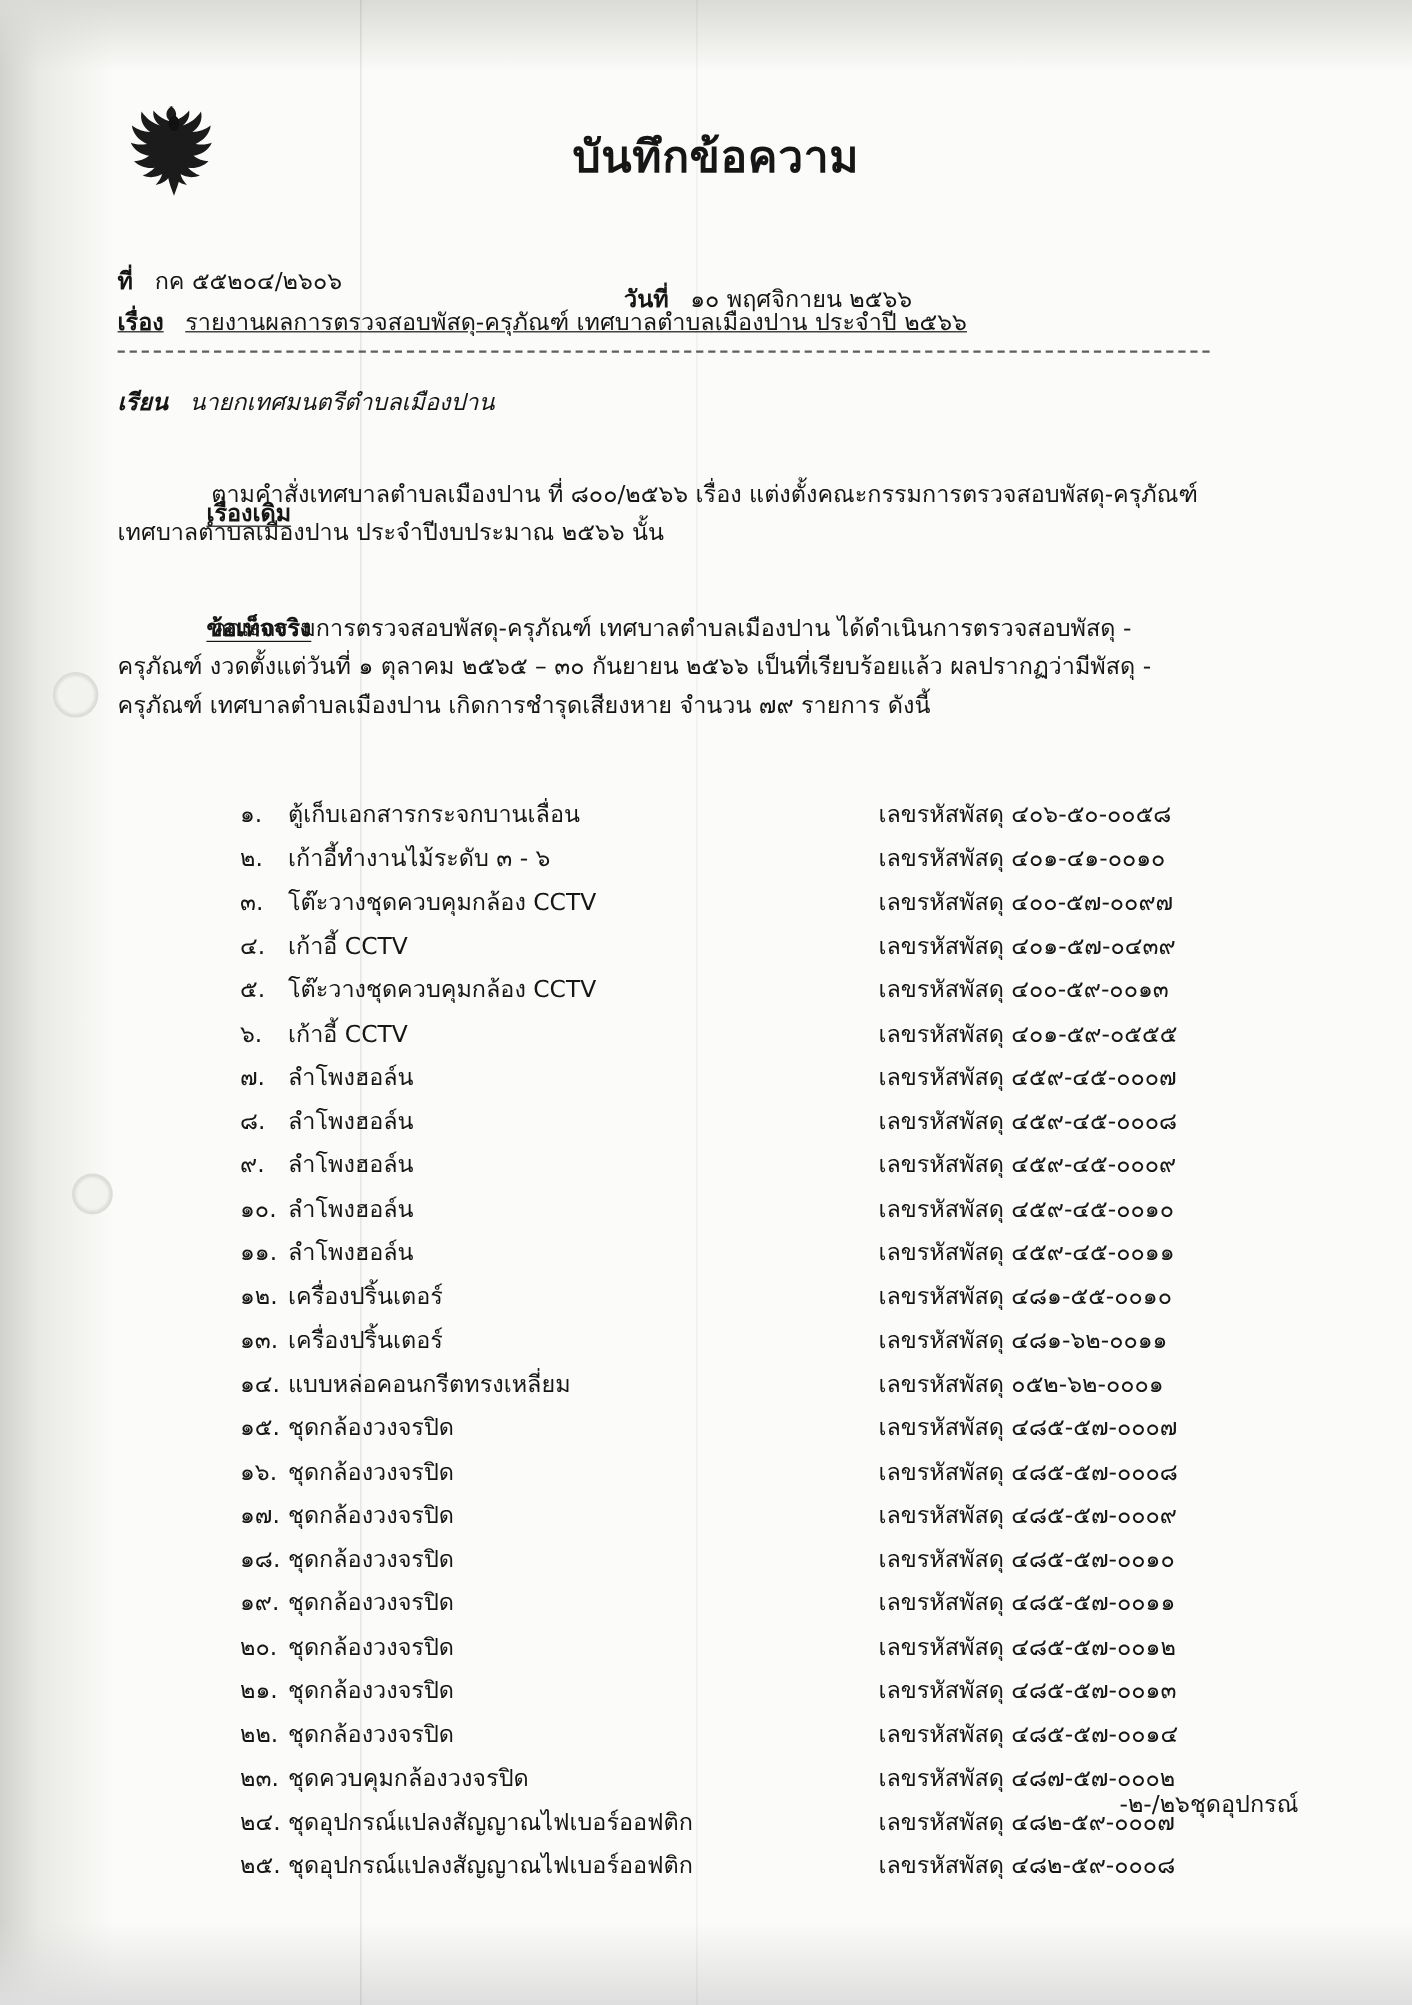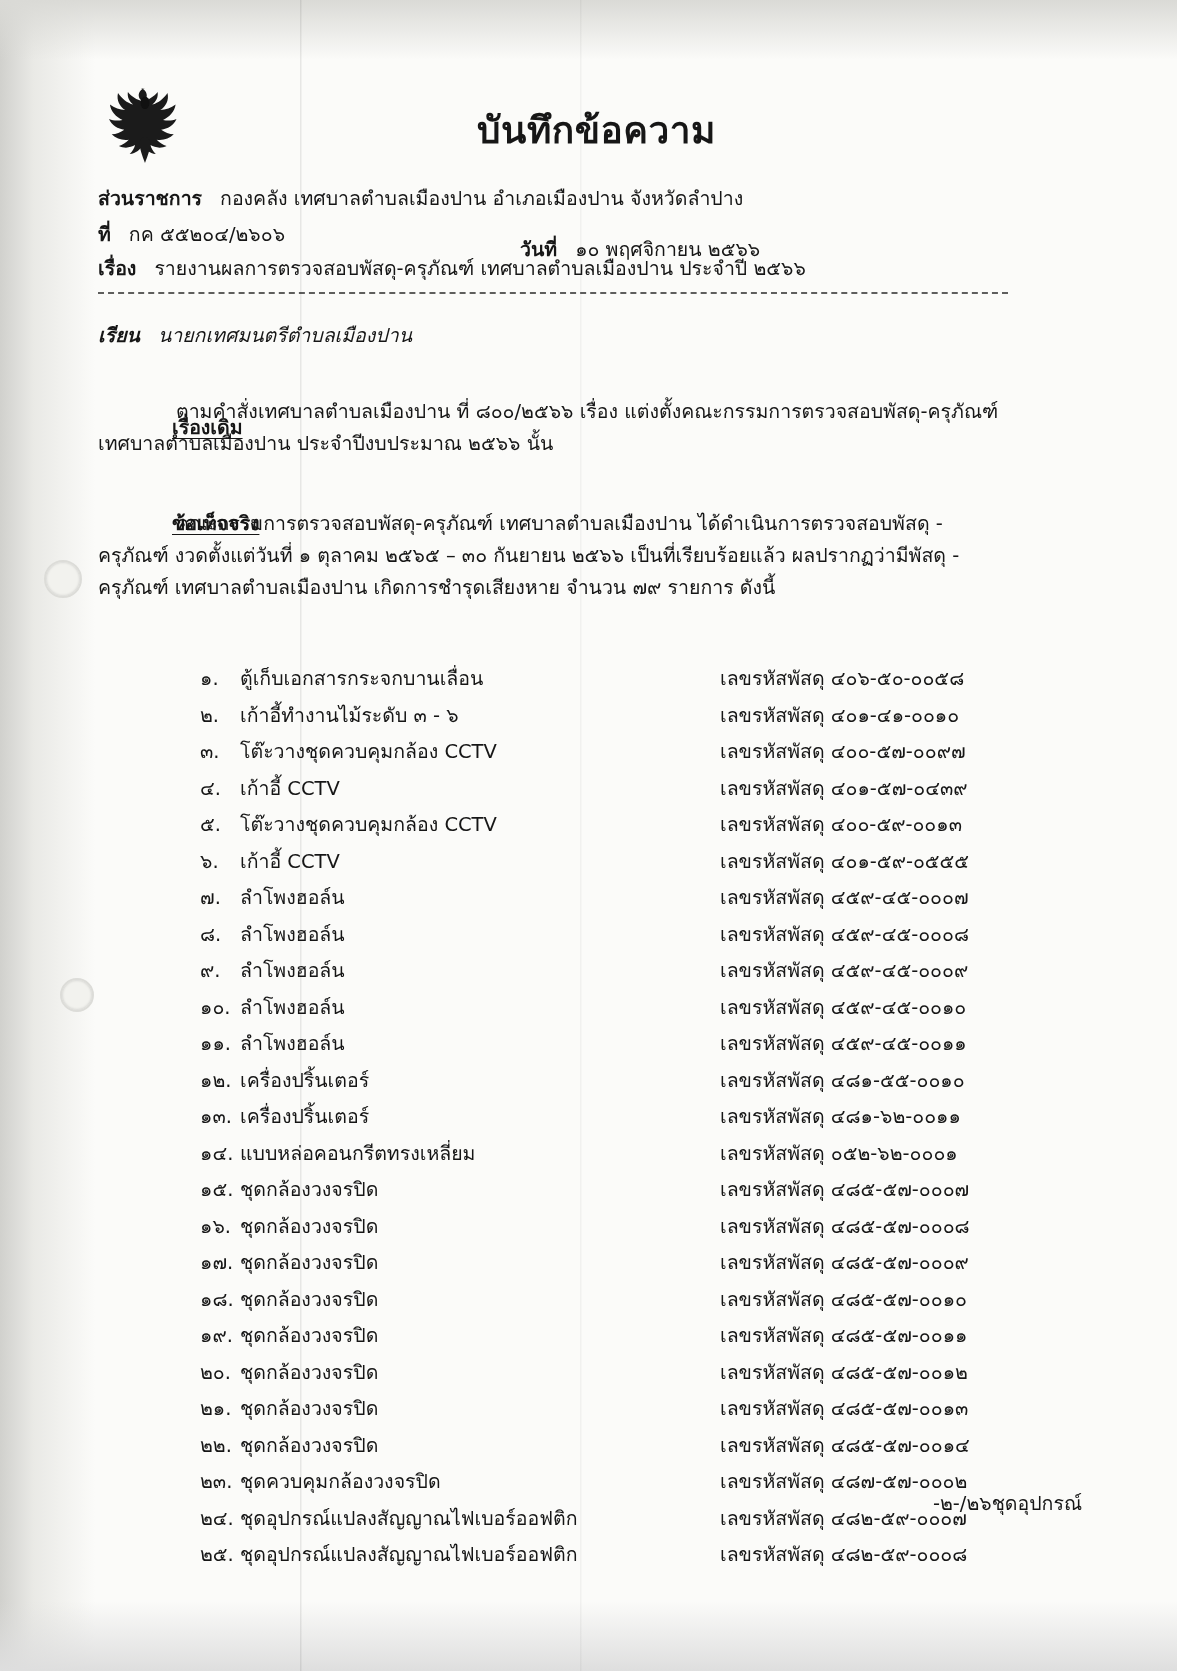--- a/index.html
+++ b/index.html
@@ -86,21 +86,21 @@
     font-weight: bold;
     white-space: nowrap;
   }
   .f-value {
     margin-left: 18px;
     white-space: nowrap;
   }
   .row-dept { left: 98px; top: 183px; }
   .row-date { left: 520px; top: 202px; margin-top: 32px; }
   .row-no   { left: 98px; top: 219px; }
-  .row-subj { left: 98px; top: 253px; }
+  .row-subj { left: 98px; top: 253px; text-decoration: underline; }
 
   .rule {
     position: absolute;
     left: 98px;
     top: 292px;
     width: 910px;
     height: 0;
     border-top: 2px dashed #2a2a2a;
     opacity: .75;
   }
@@ -147,20 +147,21 @@
     white-space: nowrap;
   }
   .it-name {
     flex: 0 0 auto;
     width: 480px;
     white-space: nowrap;
     margin-top: 48px;
   }
   .it-code {
     white-space: nowrap;
+    margin-left: 12px;
   }
 
   .footer-note {
     position: absolute;
     right: 95px;
     top: 1488px;
     font-size: 19.5px;
     white-space: nowrap;
   }
 </style>
@@ -181,24 +182,20 @@
   <svg class="garuda" viewBox="0 0 100 100">
     <g fill="#1b1b1b">
       <path d="M50 6 c-4 0 -7 4 -7 8 c0 3 2 5 4 6 c-6 -1 -12 -5 -16 -10 c-1 6 2 11 6 14 c-7 -2 -13 -7 -17 -13 c-2 8 2 15 8 19 c-6 0 -12 -2 -17 -6 c1 8 7 14 14 17 c-5 1 -10 1 -15 -1 c3 7 10 11 17 12 c-4 3 -9 5 -14 5 c5 5 12 7 19 6 c-3 3 -7 6 -11 7 c6 3 13 2 18 -1 c-1 4 -3 7 -6 10 c7 -1 12 -5 15 -11 c2 6 7 10 14 11 c-3 -3 -5 -6 -6 -10 c5 3 12 4 18 1 c-4 -1 -8 -4 -11 -7 c7 1 14 -1 19 -6 c-5 0 -10 -2 -14 -5 c7 -1 14 -5 17 -12 c-5 2 -10 2 -15 1 c7 -3 13 -9 14 -17 c-5 4 -11 6 -17 6 c6 -4 10 -11 8 -19 c-4 6 -10 11 -17 13 c4 -3 7 -8 6 -14 c-4 5 -10 9 -16 10 c2 -1 4 -3 4 -6 c0 -4 -3 -8 -7 -8 z"></path>
       <path d="M50 60 c-3 0 -6 3 -6 7 c0 6 3 14 6 22 c3 -8 6 -16 6 -22 c0 -4 -3 -7 -6 -7 z"></path>
       <ellipse cx="50" cy="22" rx="5" ry="7" fill="#111"></ellipse>
     </g>
   </svg>
 
   <div class="doc-title">บันทึกข้อความ</div>
 
-  <div class="field-row row-dept">
-    <span class="f-label">ส่วนราชการ</span>
-    <span class="f-value">กองคลัง  เทศบาลตำบลเมืองปาน อำเภอเมืองปาน จังหวัดลำปาง</span>
-  </div>
 
   <div class="field-row row-date">
     <span class="f-label">วันที่</span>
     <span class="f-value">๑๐ พฤศจิกายน ๒๕๖๖</span>
   </div>
 
   <div class="field-row row-no">
     <span class="f-label">ที่</span>
     <span class="f-value">กค ๕๕๒๐๔/๒๖๐๖</span>
   </div>

